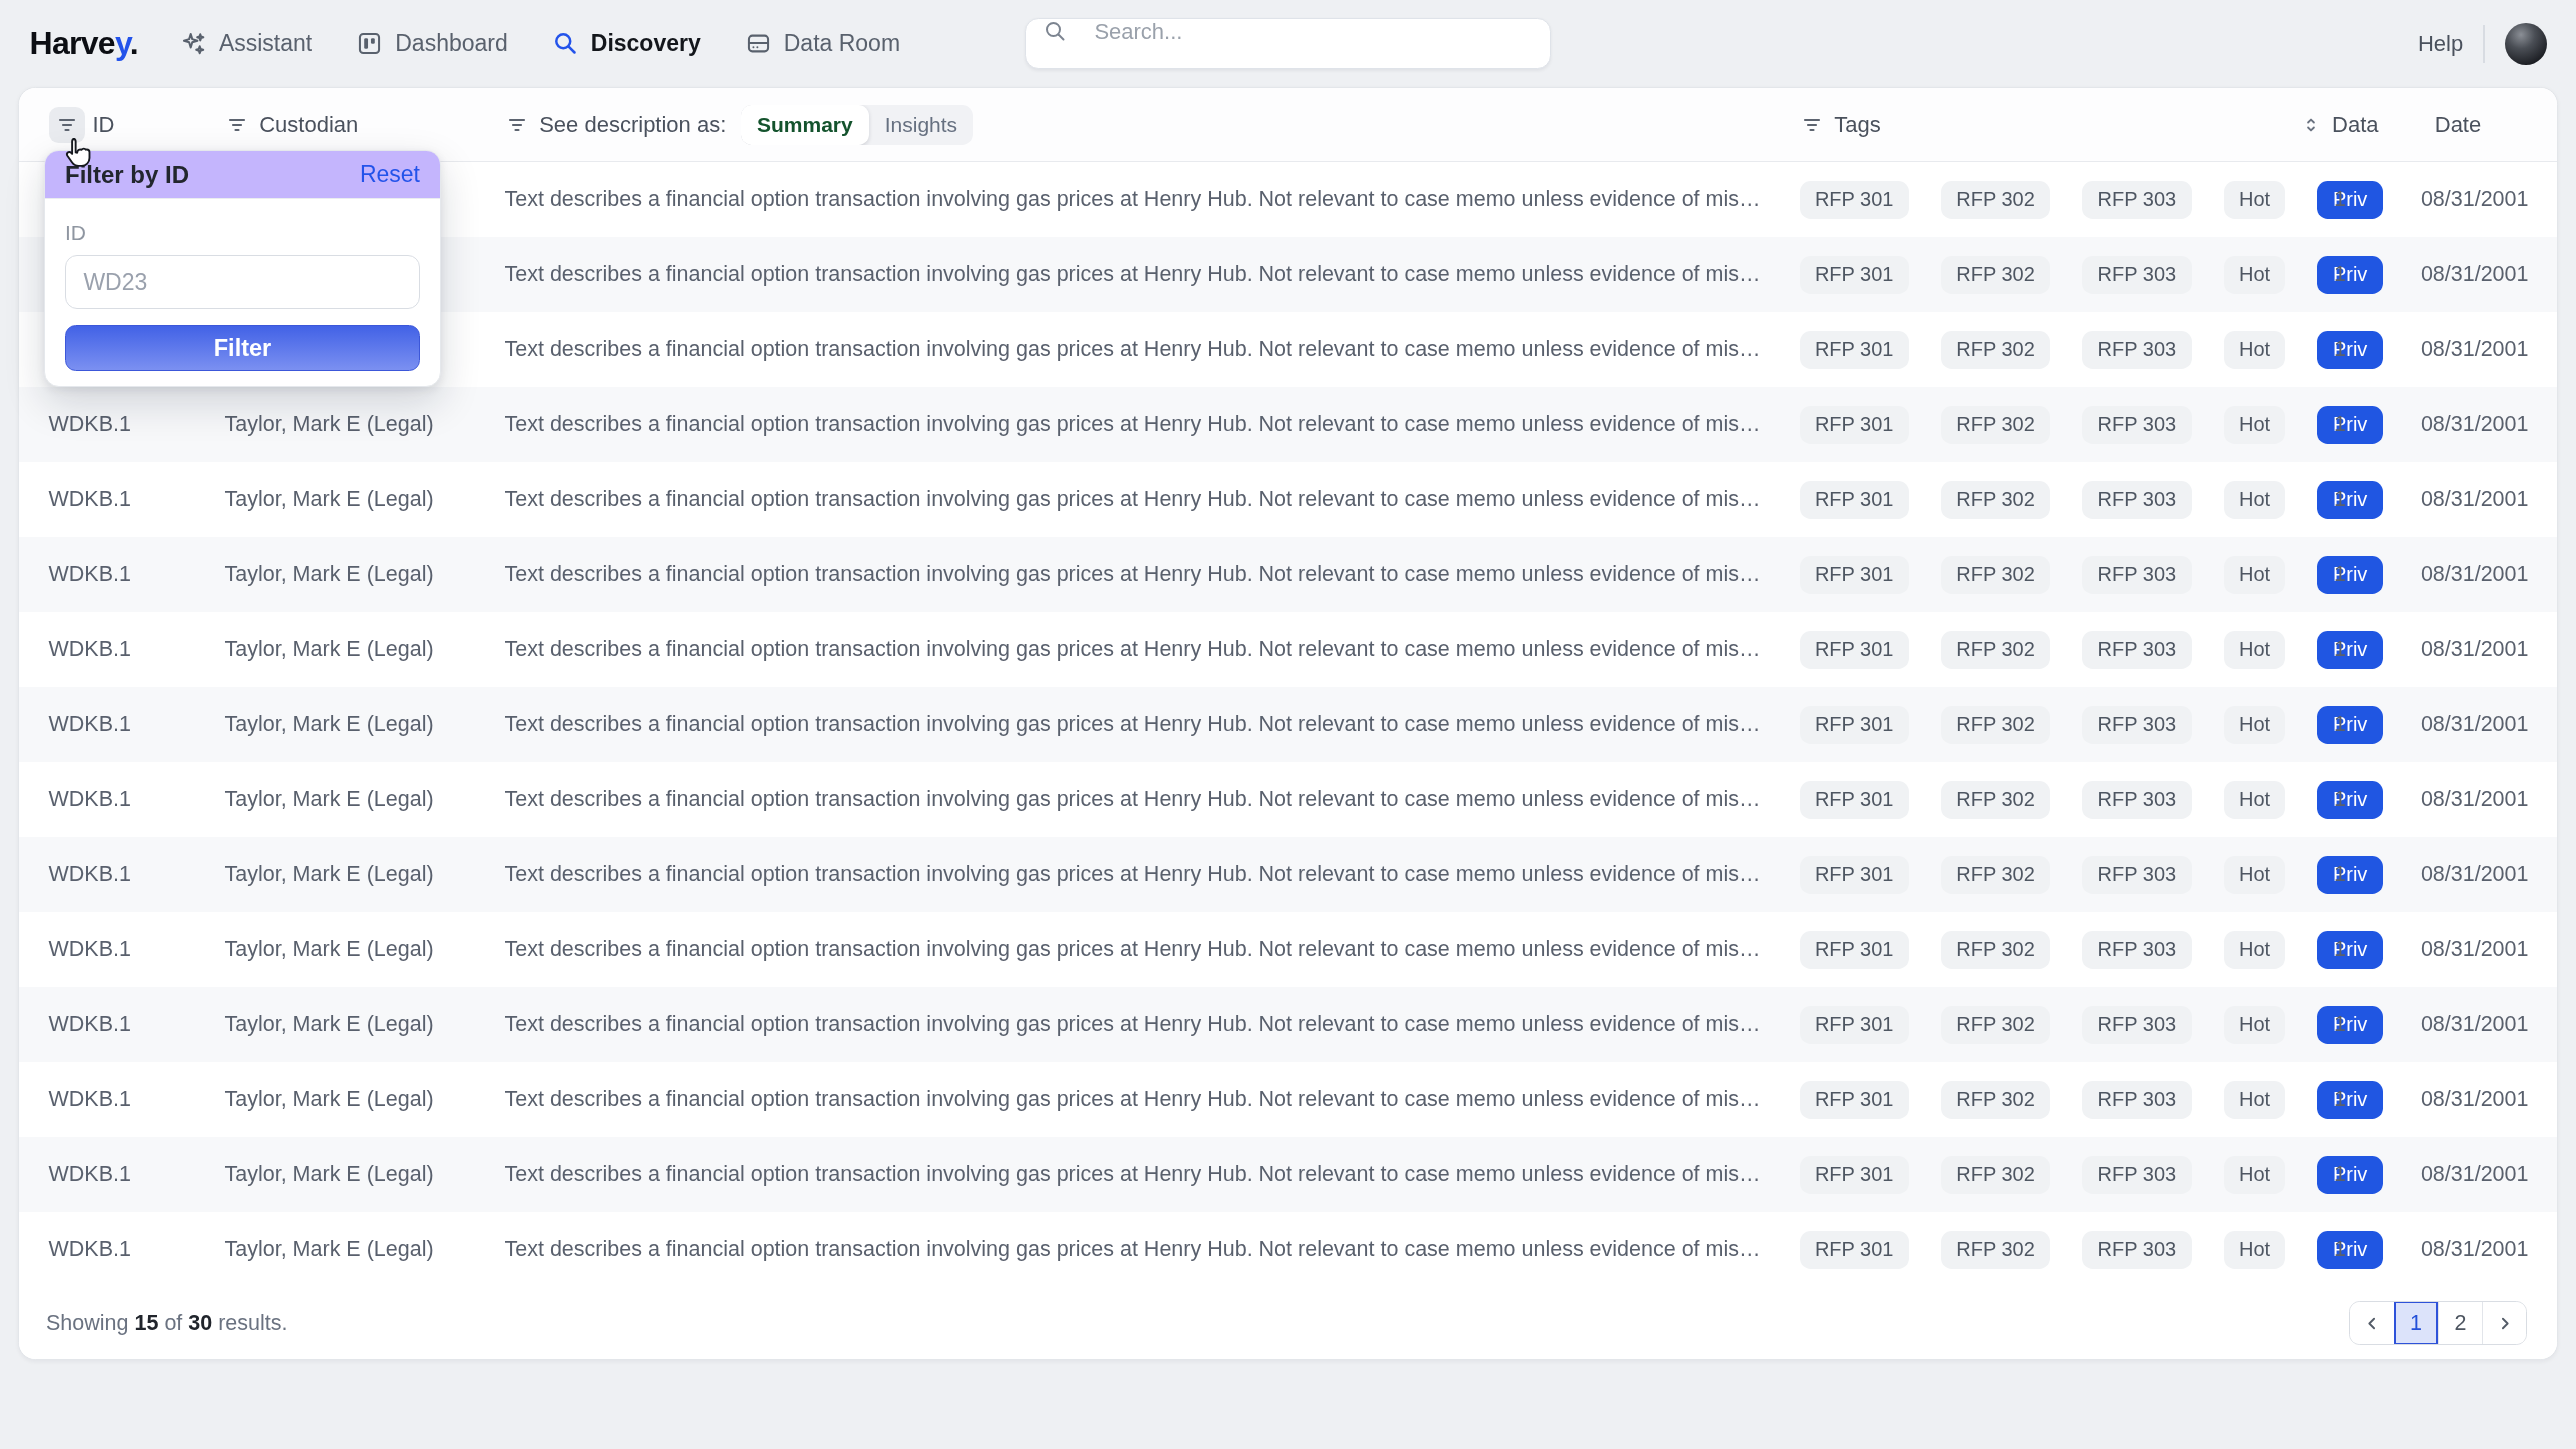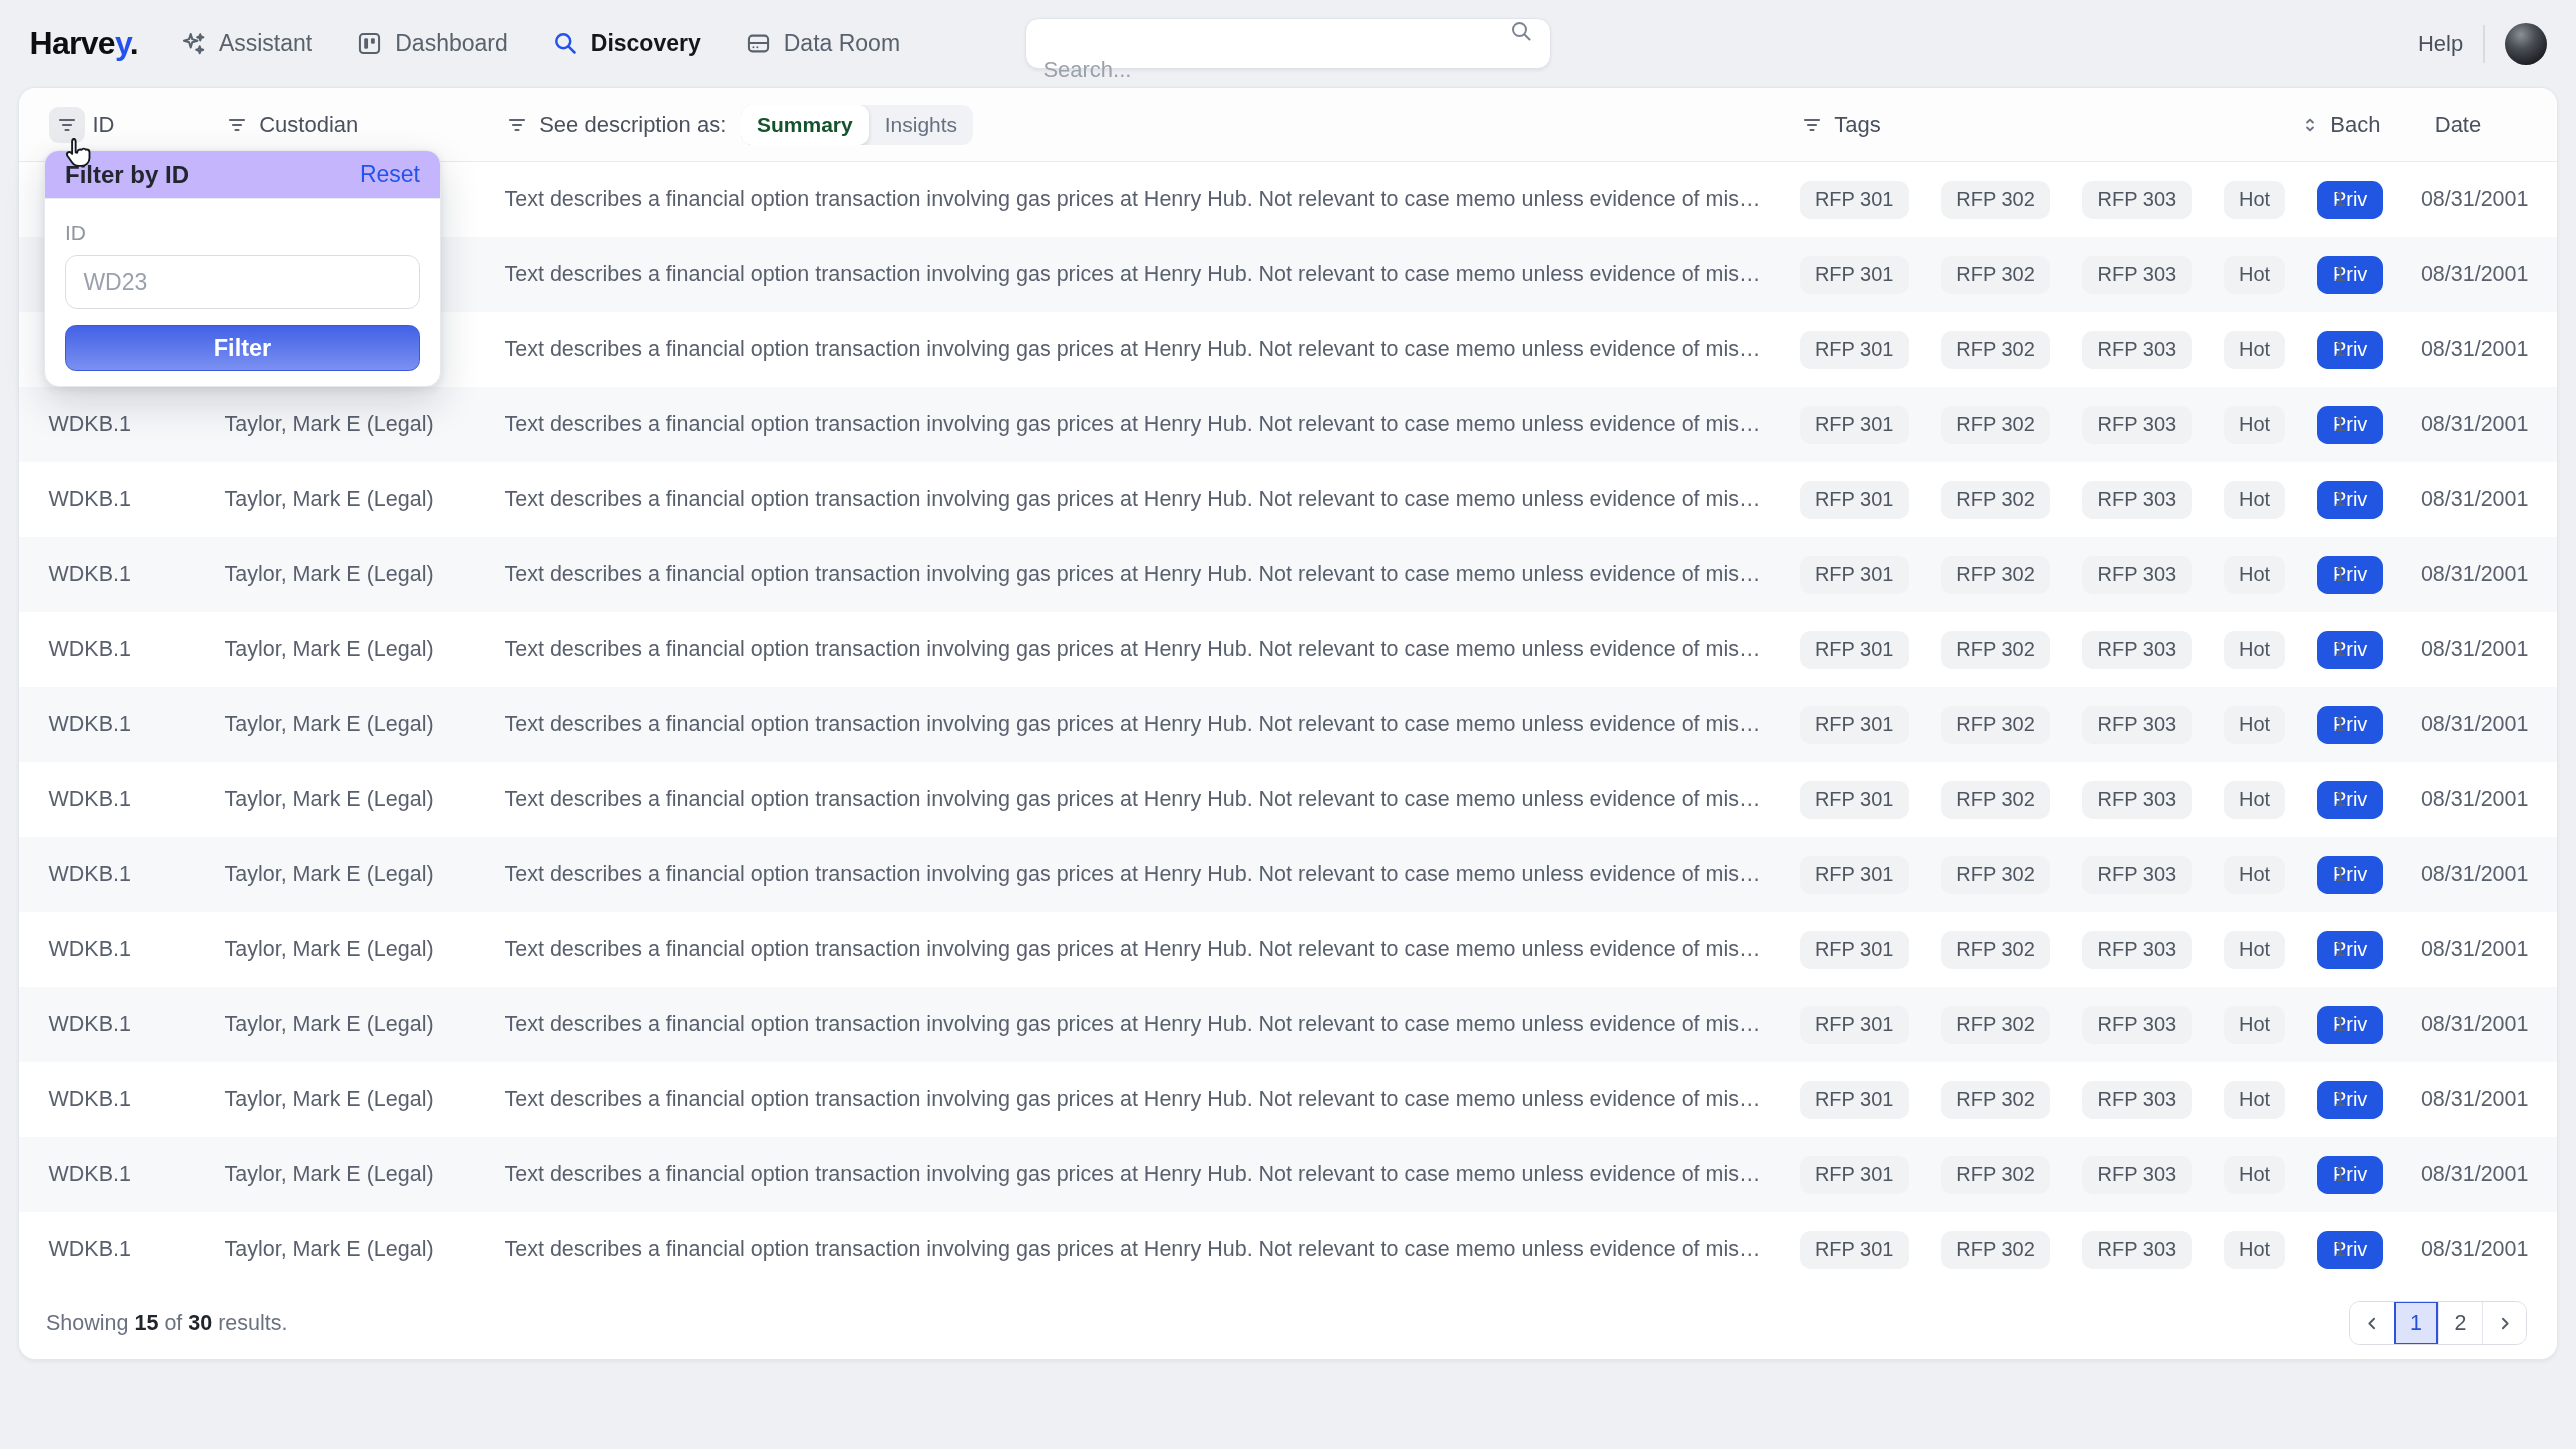--- a/index.html
+++ b/index.html
@@ -22,23 +22,22 @@
   .nav-menu { display: flex; align-items: center; gap: 44px; margin-left: 42px; }
   .nav-item { display: flex; align-items: center; gap: 12px; font-size: 23px; color: #59616d; font-weight: 500; cursor: pointer; }
   .nav-item svg { width: 27px; height: 27px; stroke: #59616d; }
   .nav-item.active { color: #13161b; font-weight: 700; }
   .nav-item.active svg { stroke: #2353ea; }
 
   .search-box {
     position: absolute; left: 50%; top: 18px; transform: translateX(-50%);
     width: 526px; height: 51px; background: #fff;
     border: 1.3px solid #dfe3e9; border-radius: 13.4px;
-    display: flex; align-items: flex-end; padding: 0 17.4px; gap: 14px;
+    display: flex; align-items: flex-start; padding: 0 17.4px; gap: 27px;
     box-shadow: 0 1.3px 3.4px rgba(16,24,40,.06);
-    flex-direction: column;
   }
   .search-box svg { width: 24px; height: 24px; stroke: #7c8490; flex: 0 0 auto; }
   .search-box input {
     border: none; outline: none; width: 100%; font-size: 22px;
     font-family: "Liberation Sans", sans-serif; color: #2a2f38; background: transparent;
   }
   .search-box input::placeholder { color: #9aa1ab; }
 
   .nav-right { margin-left: auto; display: flex; align-items: center; gap: 20px; justify-content: space-between; }
   .help-link { font-size: 22px; color: #4a515d; cursor: pointer; }
@@ -247,21 +246,21 @@
           <line x1="8" y1="12" x2="16" y2="12"></line>
           <line x1="10.5" y1="17" x2="13.5" y2="17"></line>
       </svg>
       <span>Tags</span>
     </div>
     <div class="th th-center">
       <svg class="sort-ic" viewBox="0 0 24 24" fill="none" stroke-width="2.2" stroke-linecap="round" stroke-linejoin="round">
         <polyline points="8.5,9 12,5.5 15.5,9"></polyline>
           <polyline points="8.5,15 12,18.5 15.5,15"></polyline>
       </svg>
-      <span>Bach</span>
+      <span>Data</span>
     </div>
     <div class="th th-date">
       <span>Date</span>
     </div>
   </div>
 
   <div class="tbody">
   <div class="grid-row">
     <div>WDKB.1</div>
     <div>Taylor, Mark E (Legal)</div>

